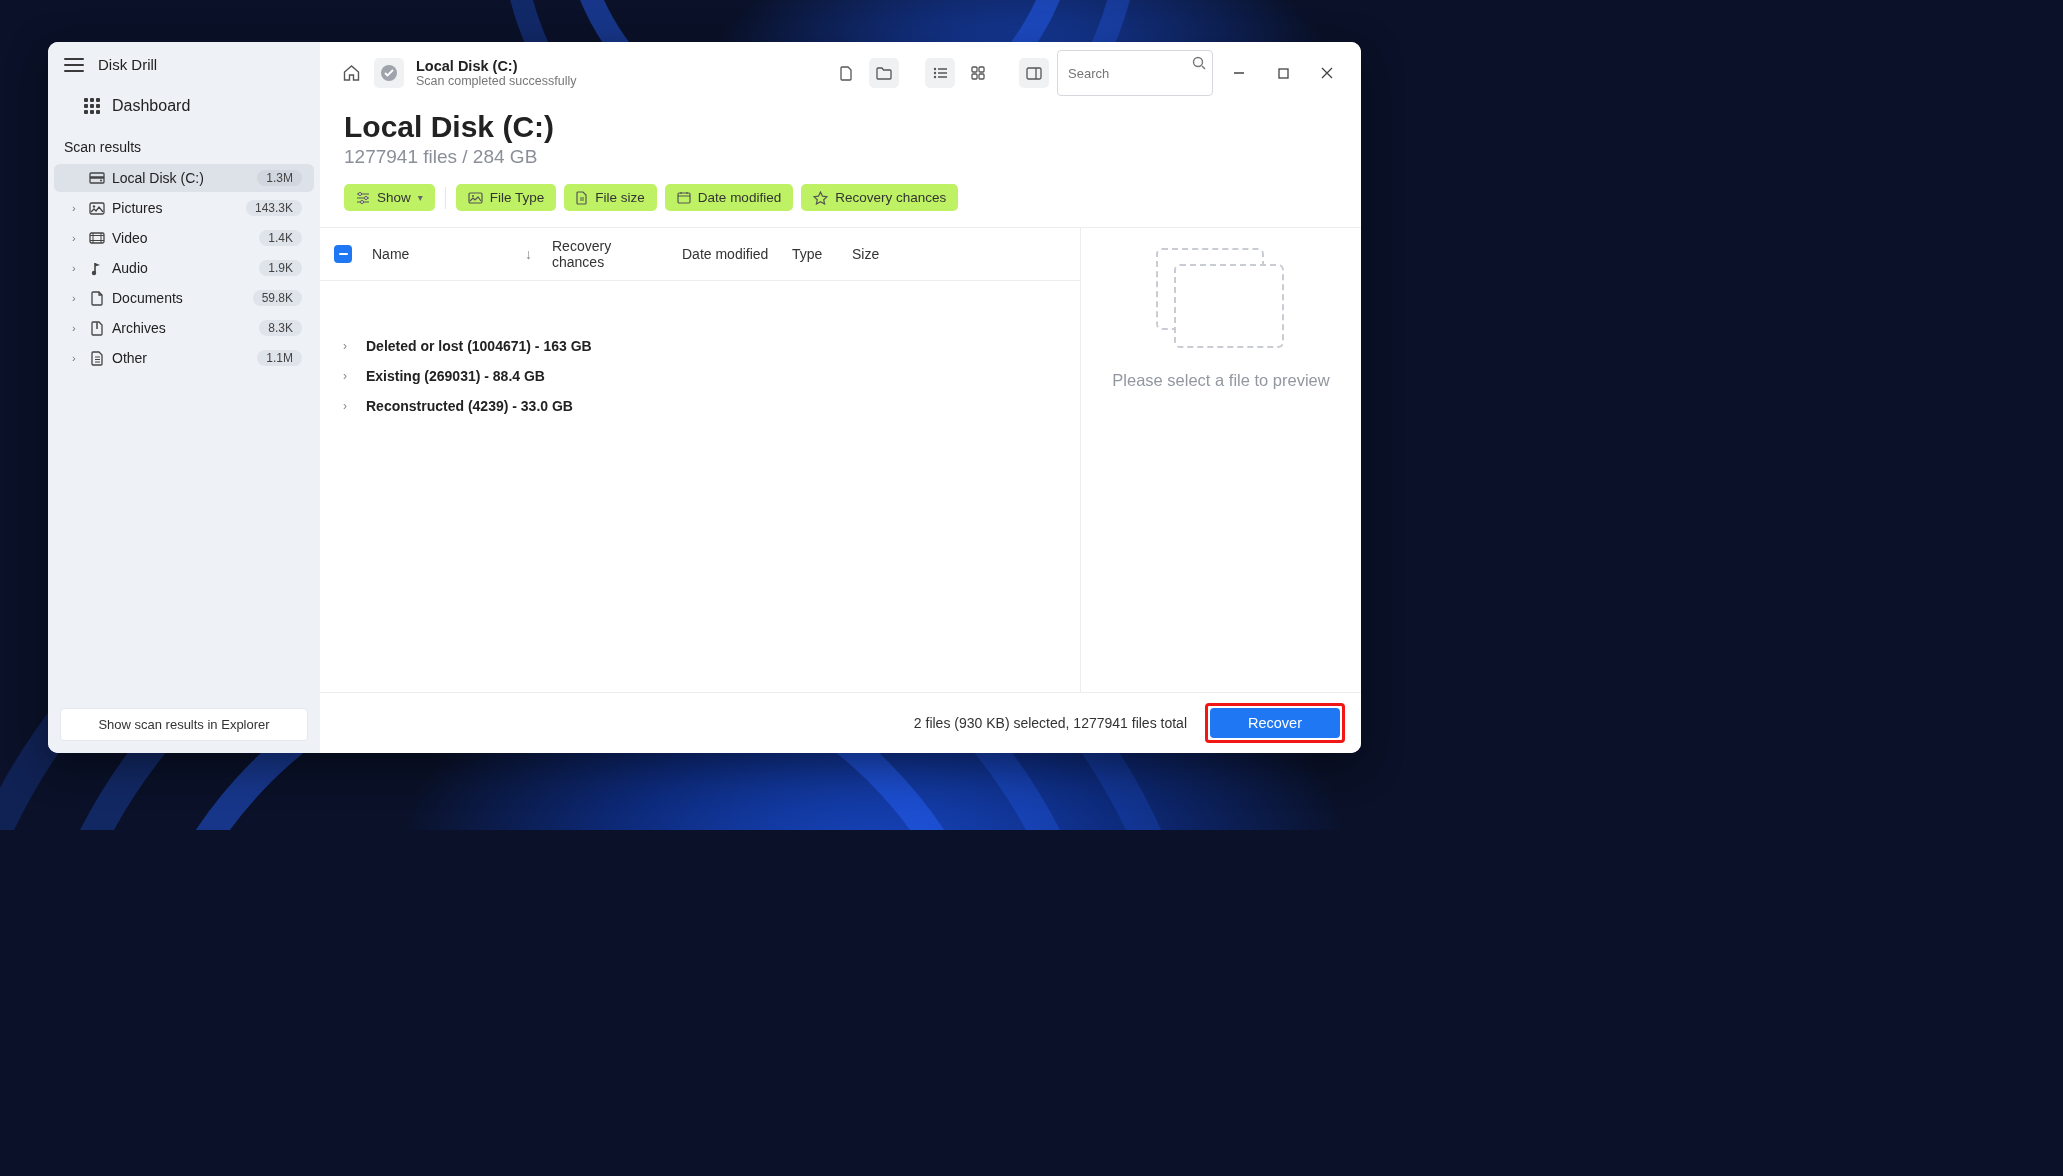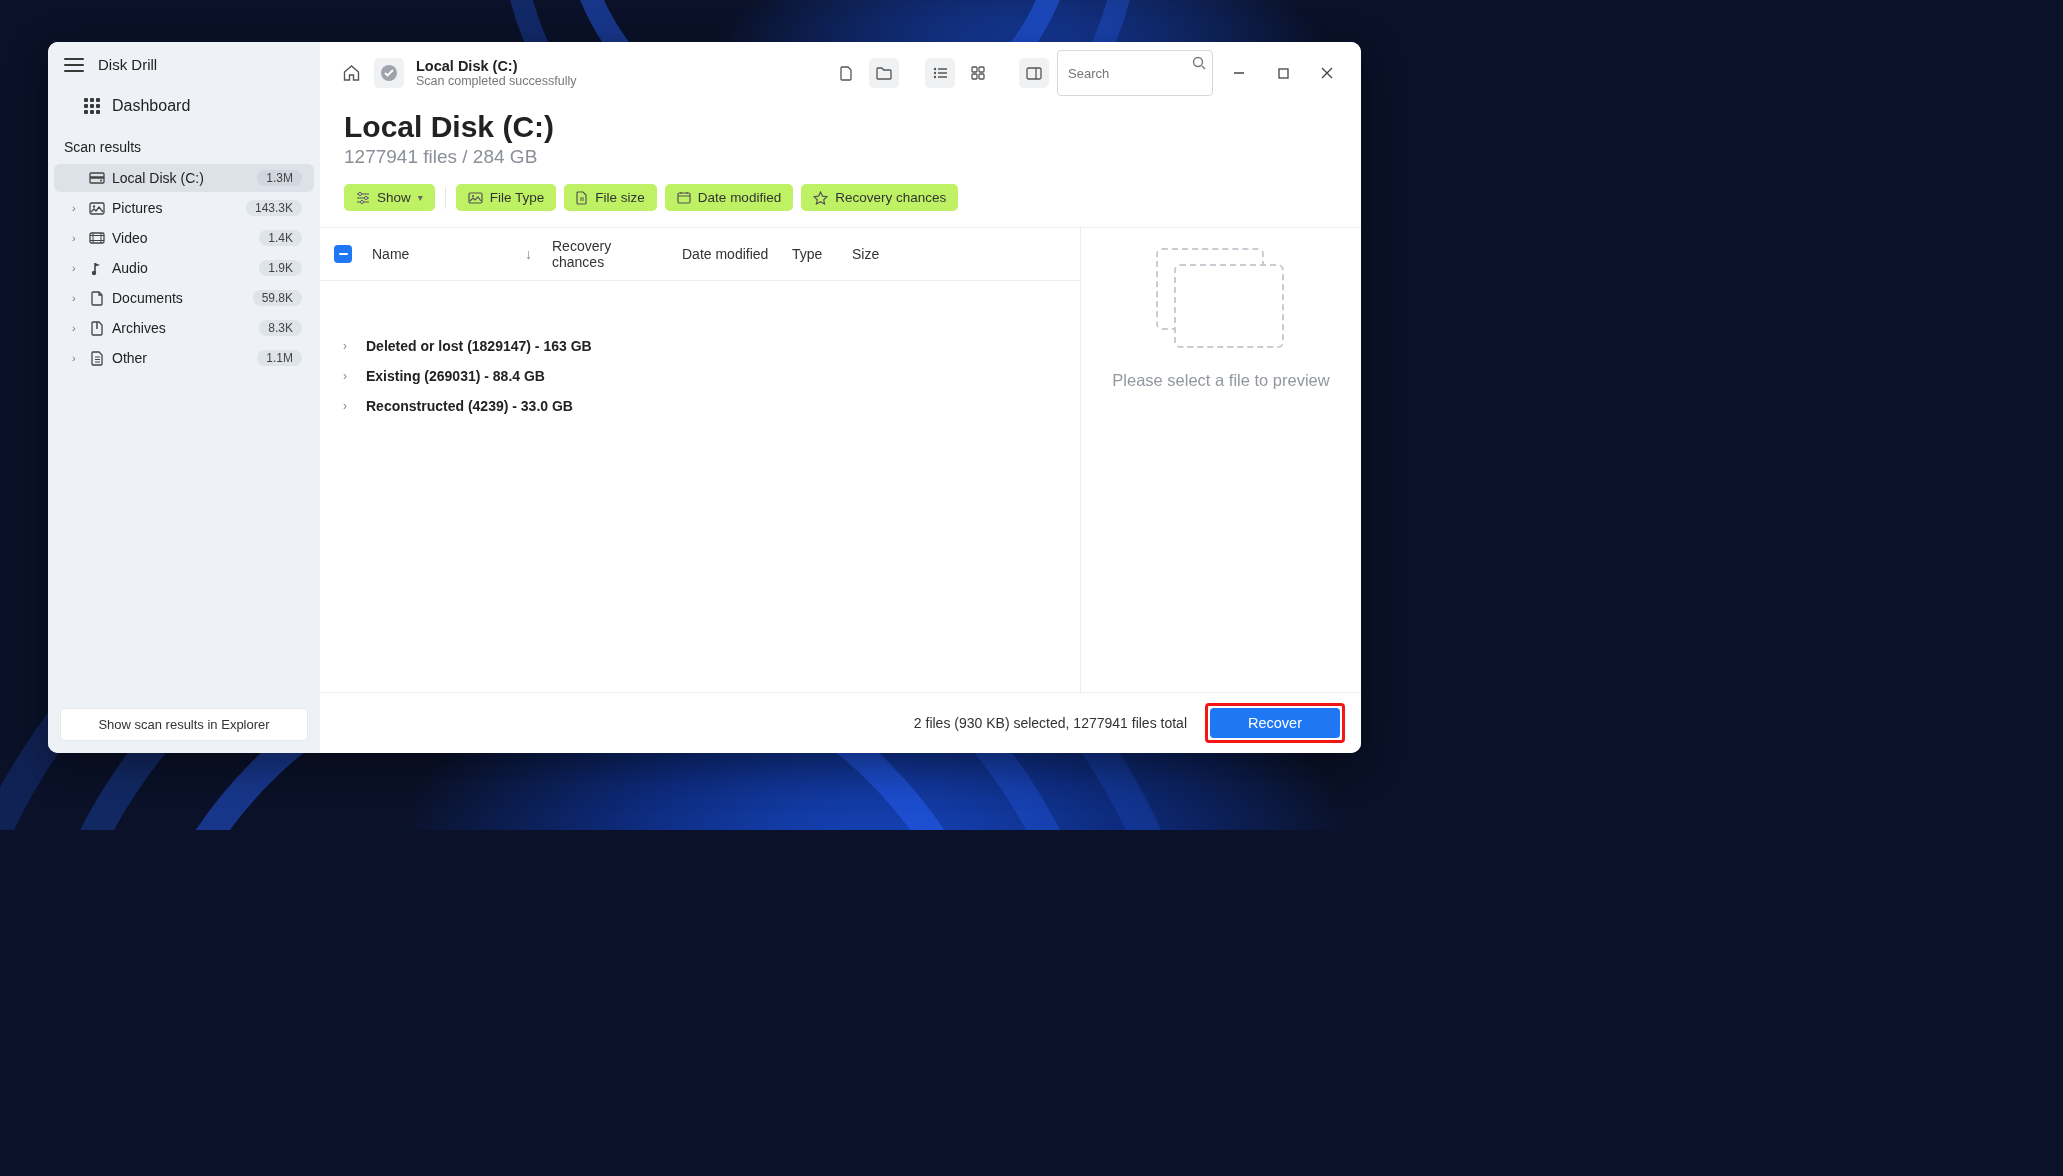--- a/index.html
+++ b/index.html
@@ -349,21 +349,21 @@
               <span class="sort" style="margin-left:auto">↓</span>
             </div>
           <div class="th rc">Recovery chances</div>
           <div class="th dm">Date modified</div>
           <div class="th ty">Type</div>
           <div class="th sz">Size</div>
         </div>
         <div class="tbody">
           <div class="trow">
             <span class="arrow">›</span>
-            <span class="lbl">Deleted or lost (1829147) - 163 GB</span>
+            <span class="lbl">Deleted or lost (1004671) - 163 GB</span>
           </div>
           <div class="trow">
             <span class="arrow">›</span>
             <span class="lbl">Existing (269031) - 88.4 GB</span>
           </div>
           <div class="trow">
             <span class="arrow">›</span>
             <span class="lbl">Reconstructed (4239) - 33.0 GB</span>
           </div>
         </div>

